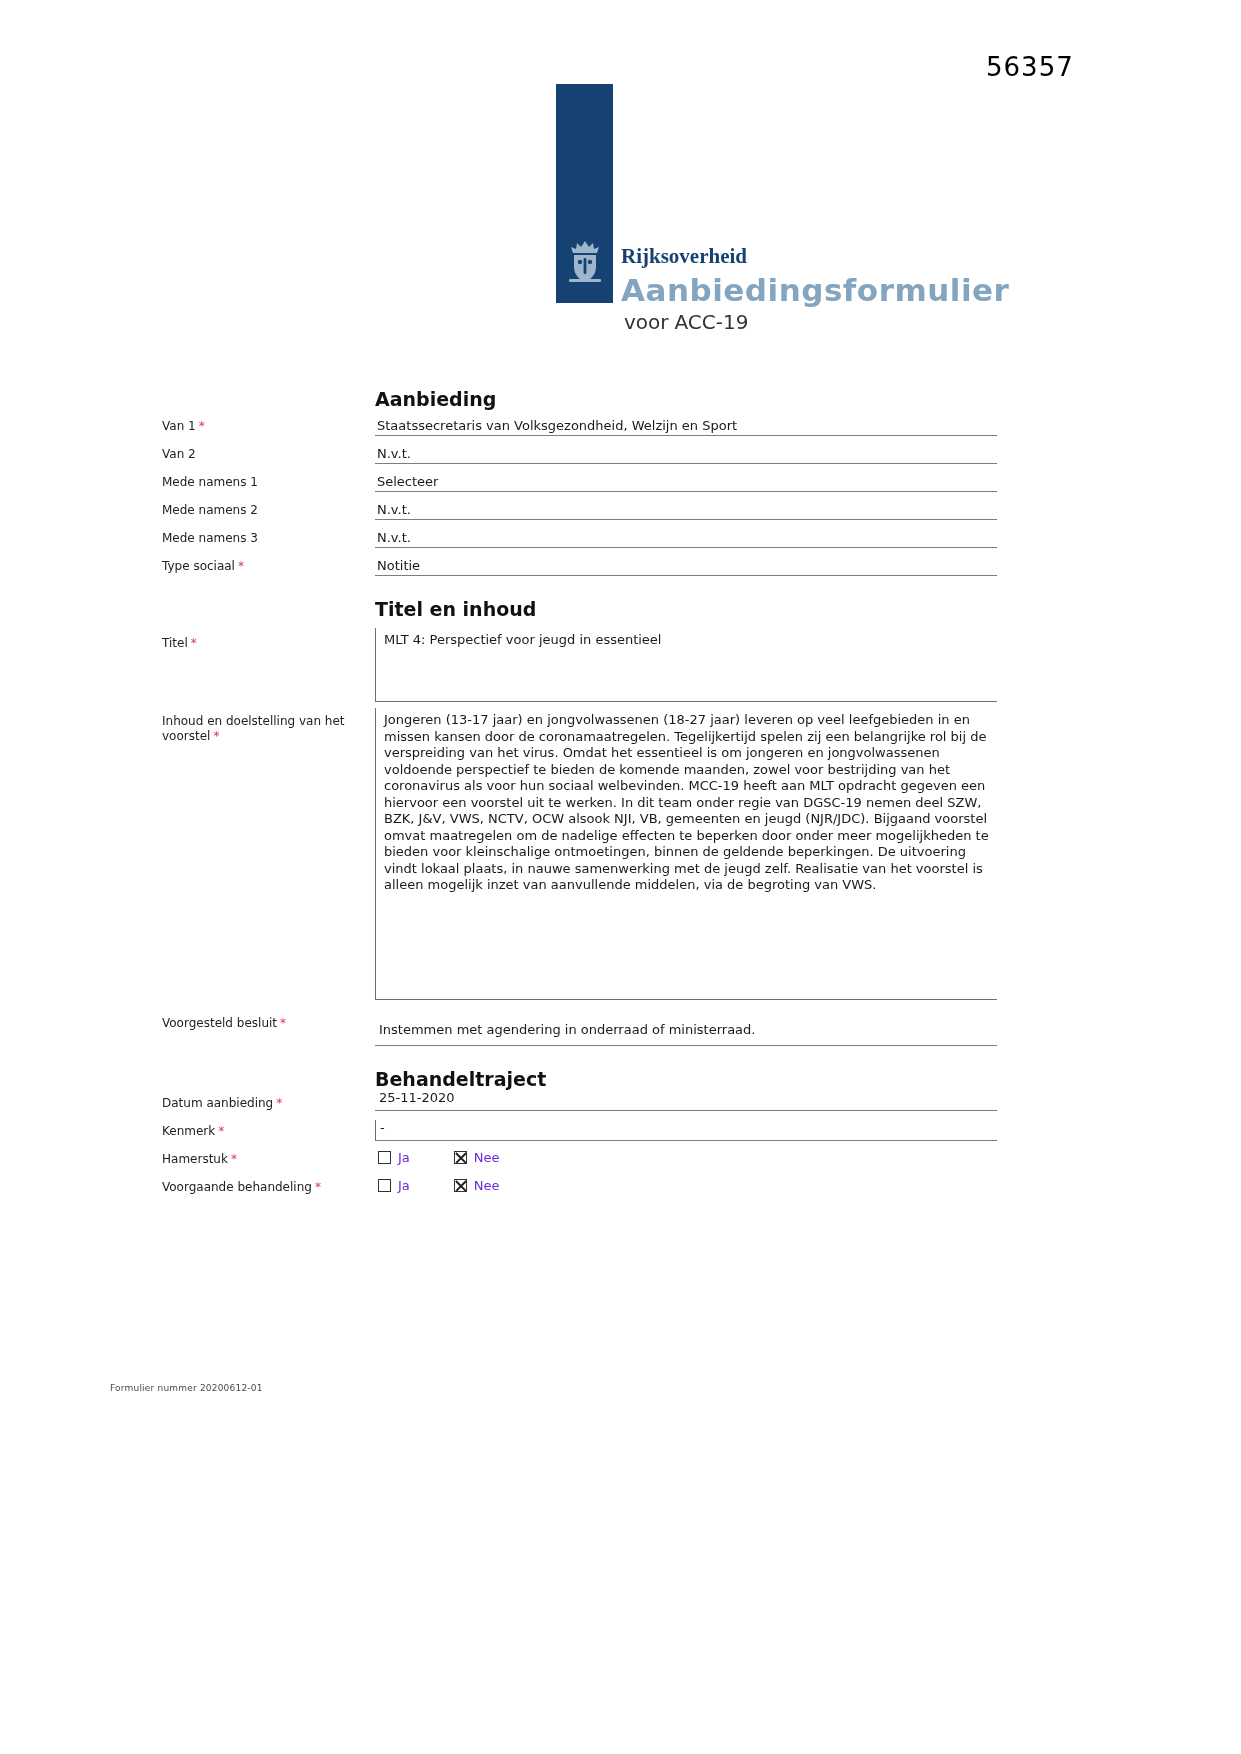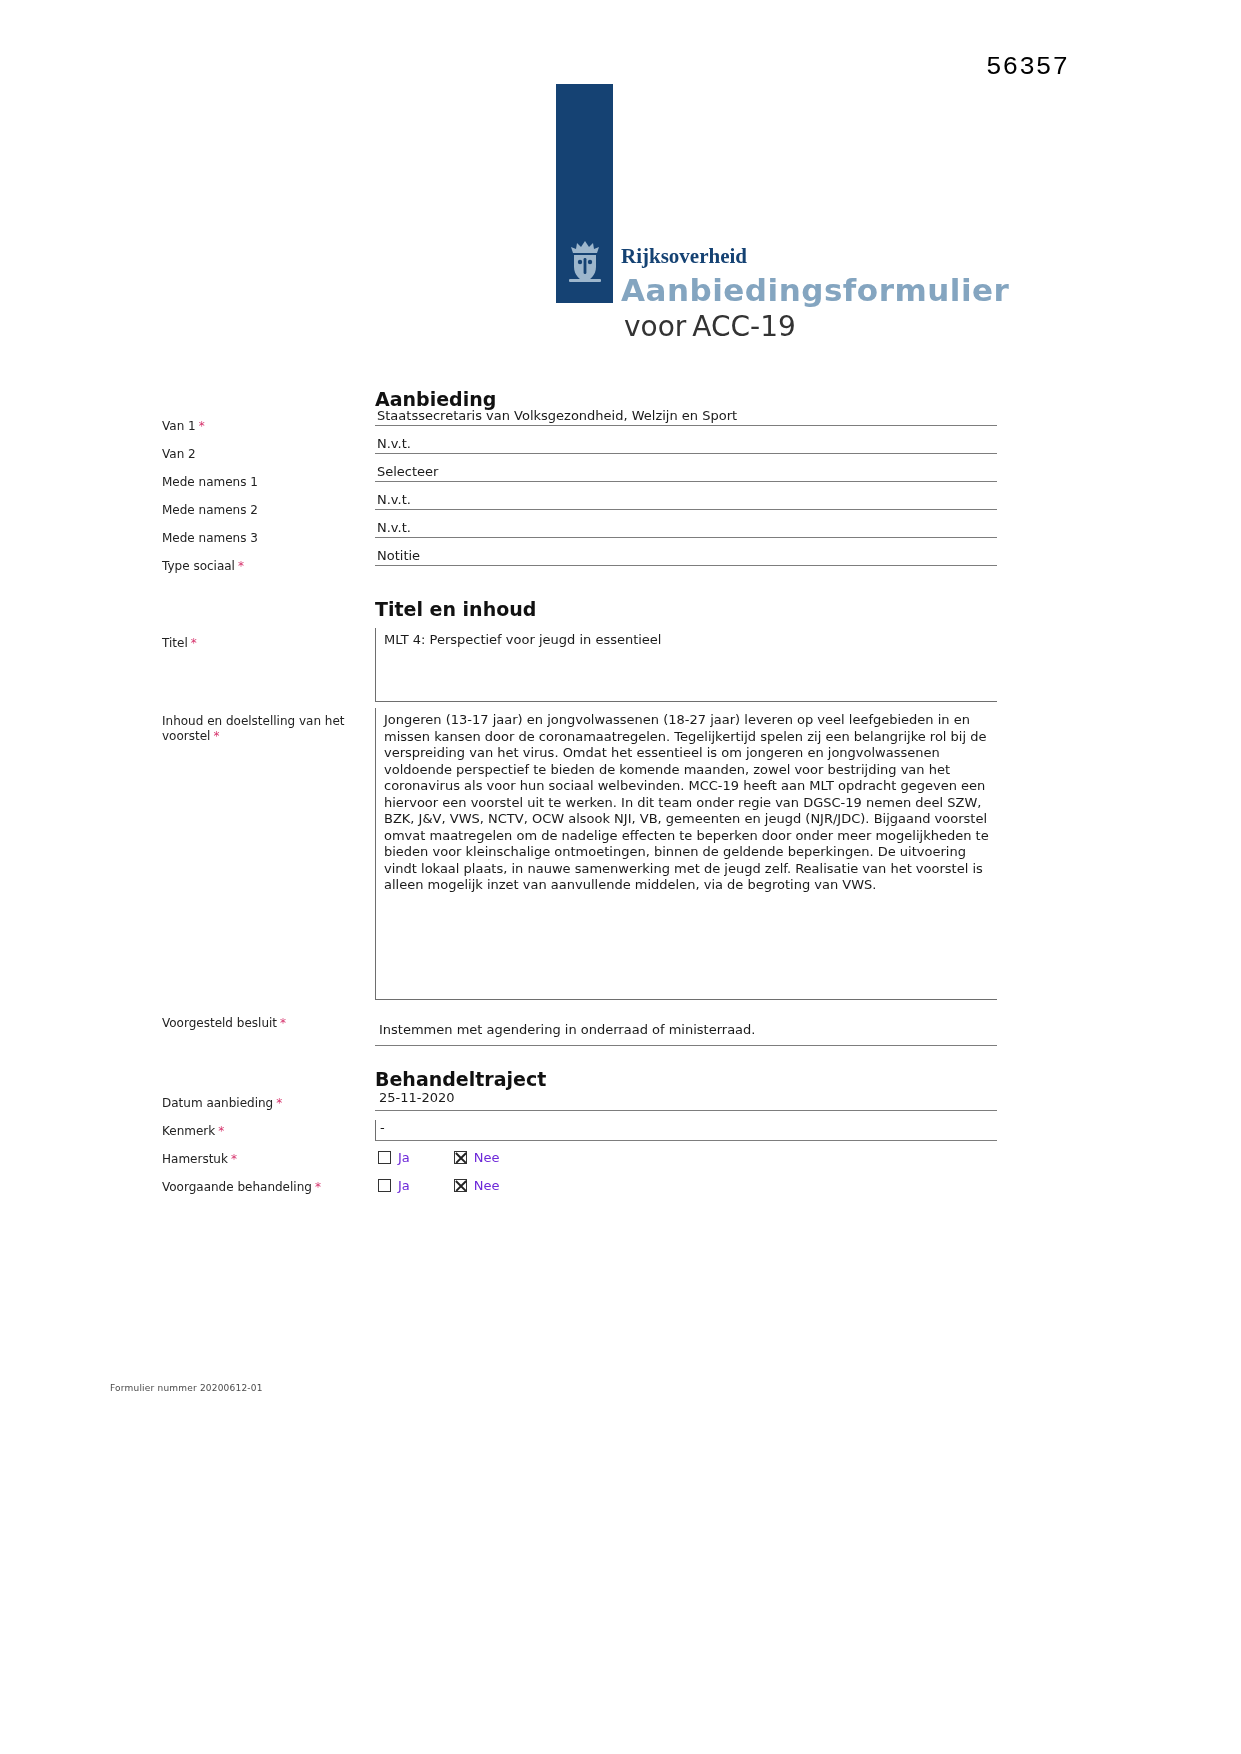--- a/index.html
+++ b/index.html
@@ -1,32 +1,32 @@
 <!DOCTYPE html>
 <html><head>
 <meta charset="utf-8">
 <style>
   * { margin:0; padding:0; box-sizing:border-box; }
   html,body { background:#ffffff; }
   body { font-family:"DejaVu Sans","Liberation Sans",sans-serif; color:#1a1a1a; }
   .page { position:relative; width:1241px; height:1754px; background:#ffffff; overflow:hidden; }
 
-  .doc-number { position:absolute; left:986px; top:52px; font-size:26px; font-weight:500; color:#000; letter-spacing:1px;font-family:Liberation Mono, monospace; }
+  .doc-number { position:absolute; left:986px; top:52px; font-size:26px; font-weight:500; color:#000; letter-spacing:1px; }
 
   .logo-bar { position:absolute; left:556px; top:84px; width:57px; height:219px; }
   .logo-emblem { position:absolute; left:9px; bottom:18px; width:40px; height:46px; }
   .wordmark { position:absolute; left:621px; top:244px; font-family:"Liberation Serif","DejaVu Serif",serif; font-weight:bold; font-size:21px; }
   .form-title { position:absolute; left:621px; top:272px; font-size:31px; font-weight:bold; letter-spacing:0.5px; }
-  .form-subtitle { position:absolute; left:624px; top:310px; font-size:28px; color:#333333; }
+  .form-subtitle { position:absolute; left:624px; top:310px; font-size:20px; color:#333333; }
   .form-subtitle .sp { display:inline-block; width:6px; }
 
   .section-heading { position:absolute; left:375px; font-size:19px; font-weight:bold; color:#111; }
 
   .rowset { position:absolute; left:162px; width:835px; }
-  .frow { display:flex; height:28px; align-items:flex-start; }
+  .frow { display:flex; height:28px; align-items:flex-end; }
   .frow .lbl { width:213px; font-size:12px; color:#222; padding-bottom:3px; align-self:flex-end; }
   .frow .val { flex:1; font-size:13px; color:#1a1a1a; border-bottom:1px solid #7d7d7d; padding:0 2px 2px 2px; }
 
   .req { color:#d6336c; font-size:12px; margin-left:3px; }
 
   .label-abs { position:absolute; font-size:12px; color:#222; line-height:15px; }
   .area-box { position:absolute; border-left:1px solid #6e6e6e; border-bottom:1px solid #6e6e6e; background:transparent; }
   .area-box .txt { padding:4px 8px; font-size:13px; line-height:16.5px; color:#1a1a1a; }
   .area-box .txt p + p { margin-top:16px; }
 

